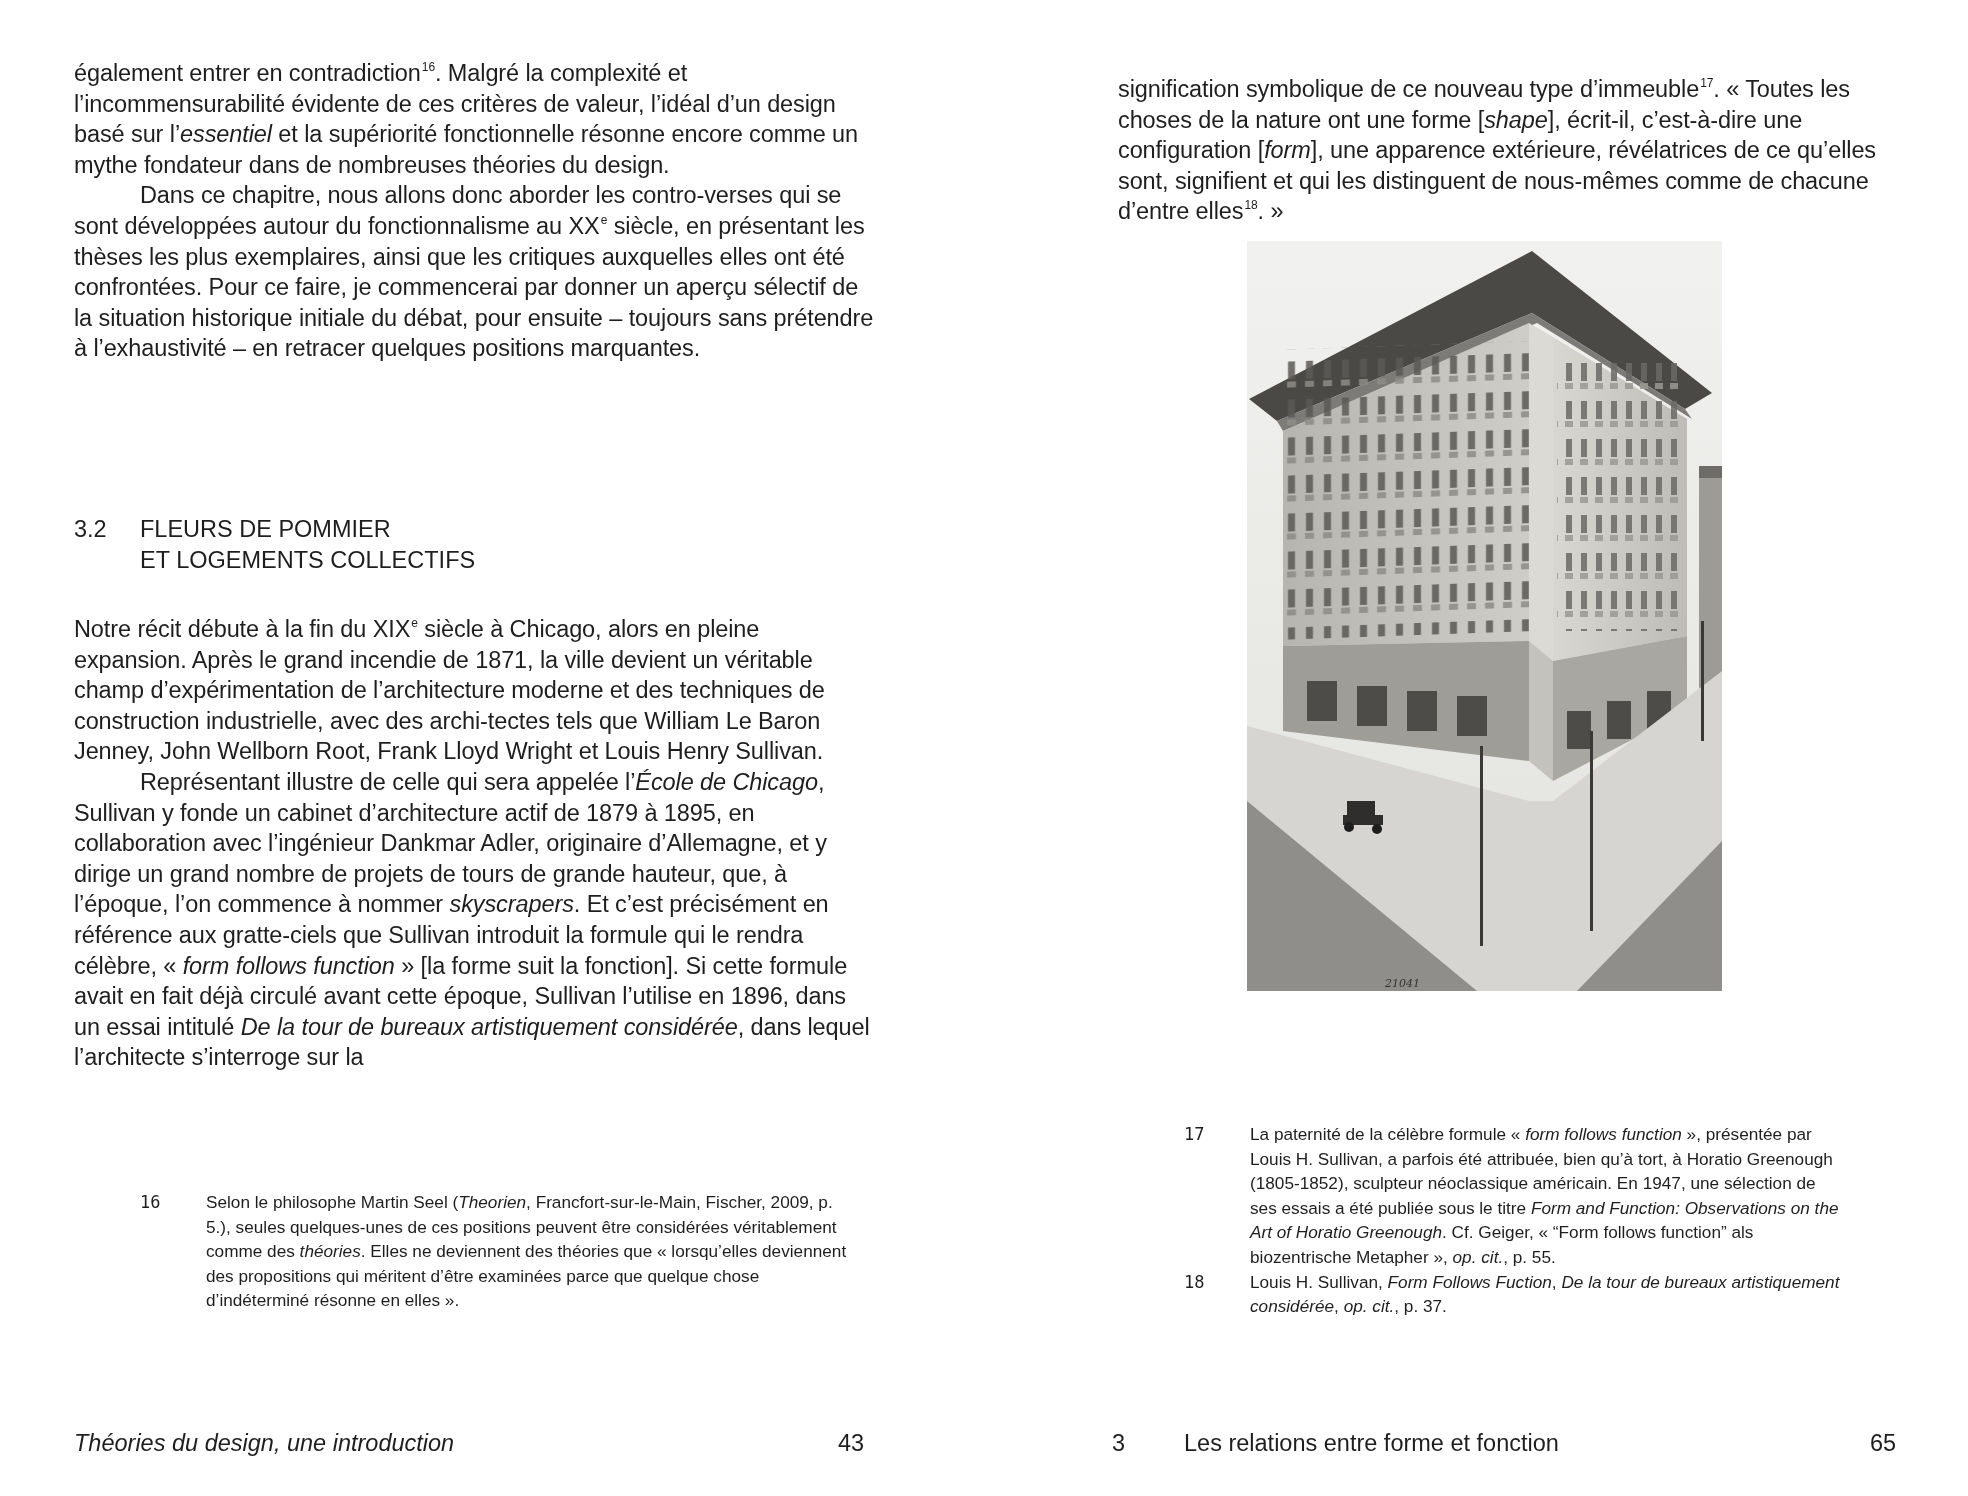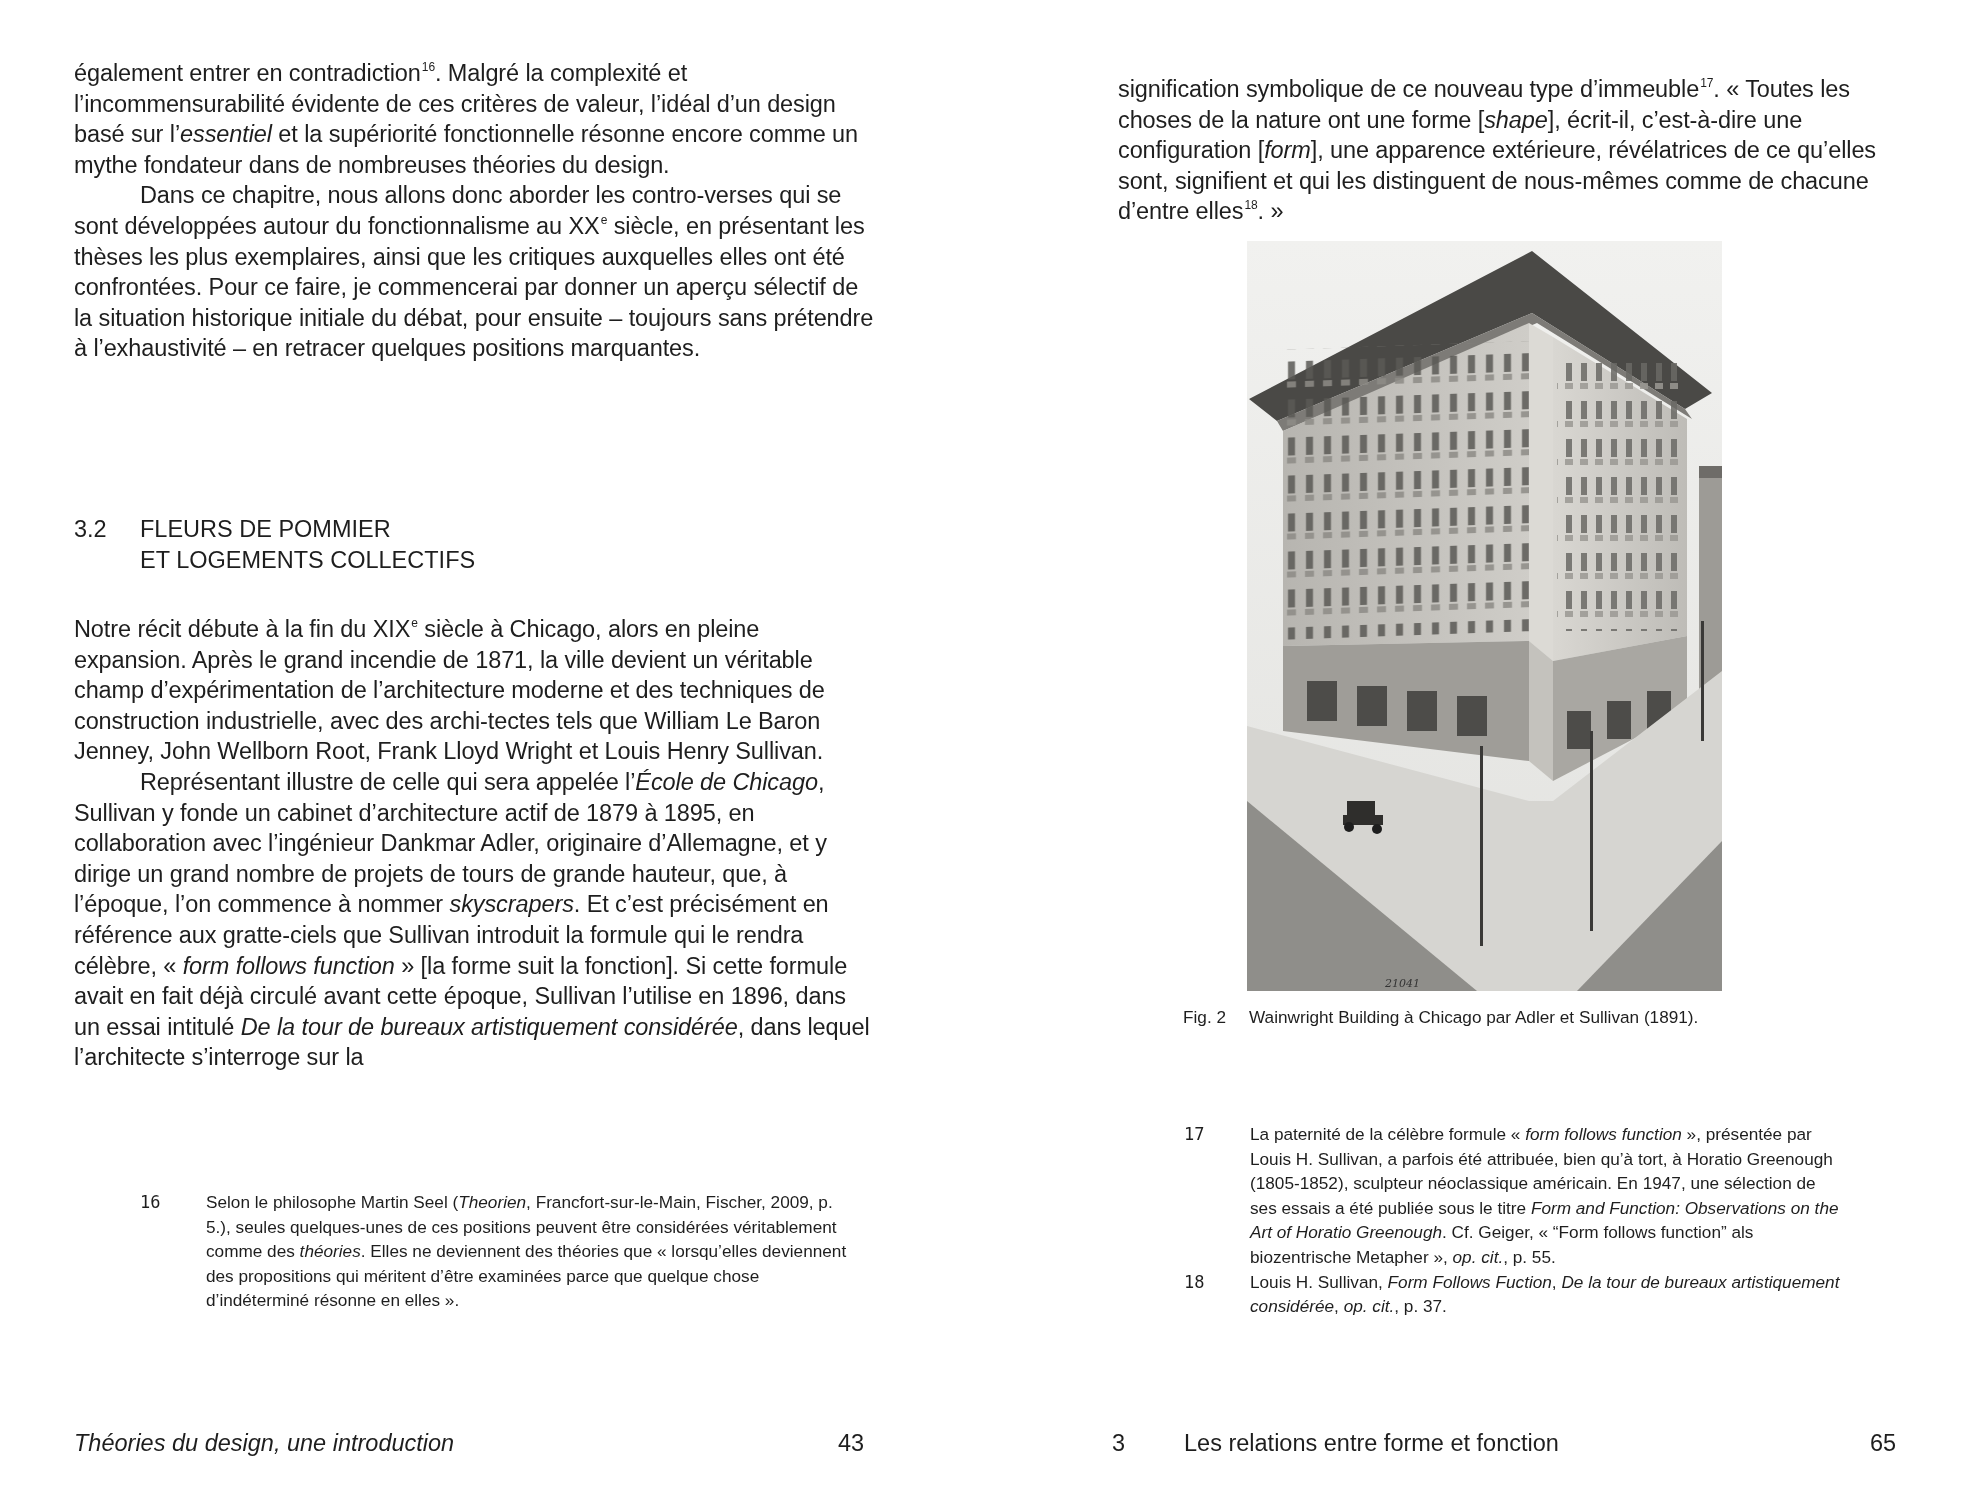--- a/index.html
+++ b/index.html
@@ -134,23 +134,20 @@
       <circle cx="102" cy="586" r="5" fill="#1e1e1e"></circle>
       <circle cx="130" cy="588" r="5" fill="#1e1e1e"></circle>
 
       <rect x="233" y="505" width="3" height="200" fill="#3a3937"></rect>
       <rect x="343" y="490" width="3" height="200" fill="#3a3937"></rect>
       <rect x="454" y="380" width="3" height="120" fill="#3a3937"></rect>
       <text x="138" y="746" font-family="DejaVu Serif, serif" font-style="italic" font-size="11" fill="#333">21041</text>
     </svg>
   </div>
 
-  <div class="caption">
-    <span class="fig-label">Fig. 2</span><span>Wainwright Building à Chicago par Adler et Sullivan (1891).</span>
-  </div>
 
   <div class="fn-block" id="right-notes">
       <div class="fn"><span class="fn-num">17</span><span>La paternité de la célèbre formule « </span><em>form follows function</em><span> », présentée par Louis H. Sullivan, a parfois été attribuée, bien qu’à tort, à Horatio Greenough (1805-1852), sculpteur néoclassique américain. En 1947, une sélection de ses essais a été publiée sous le titre </span><em>Form and Function: Observations on the Art of Horatio Greenough</em><span>. Cf. Geiger, « “Form follows function” als biozentrische Metapher », </span><em>op. cit.</em><span>, p. 55.</span></div>
       <div class="fn"><span class="fn-num">18</span><span>Louis H. Sullivan, </span><em>Form Follows Fuction</em><span>, </span><em>De la tour de bureaux artistiquement considérée</em><span>, </span><em>op. cit.</em><span>, p. 37.</span></div>
     </div>
 
   <span class="running" id="rh-right-chap">3</span>
   <span class="running" id="rh-right-title">Les relations entre forme et fonction</span>
   <span class="running" id="rh-right-num">65</span>
 </div>

